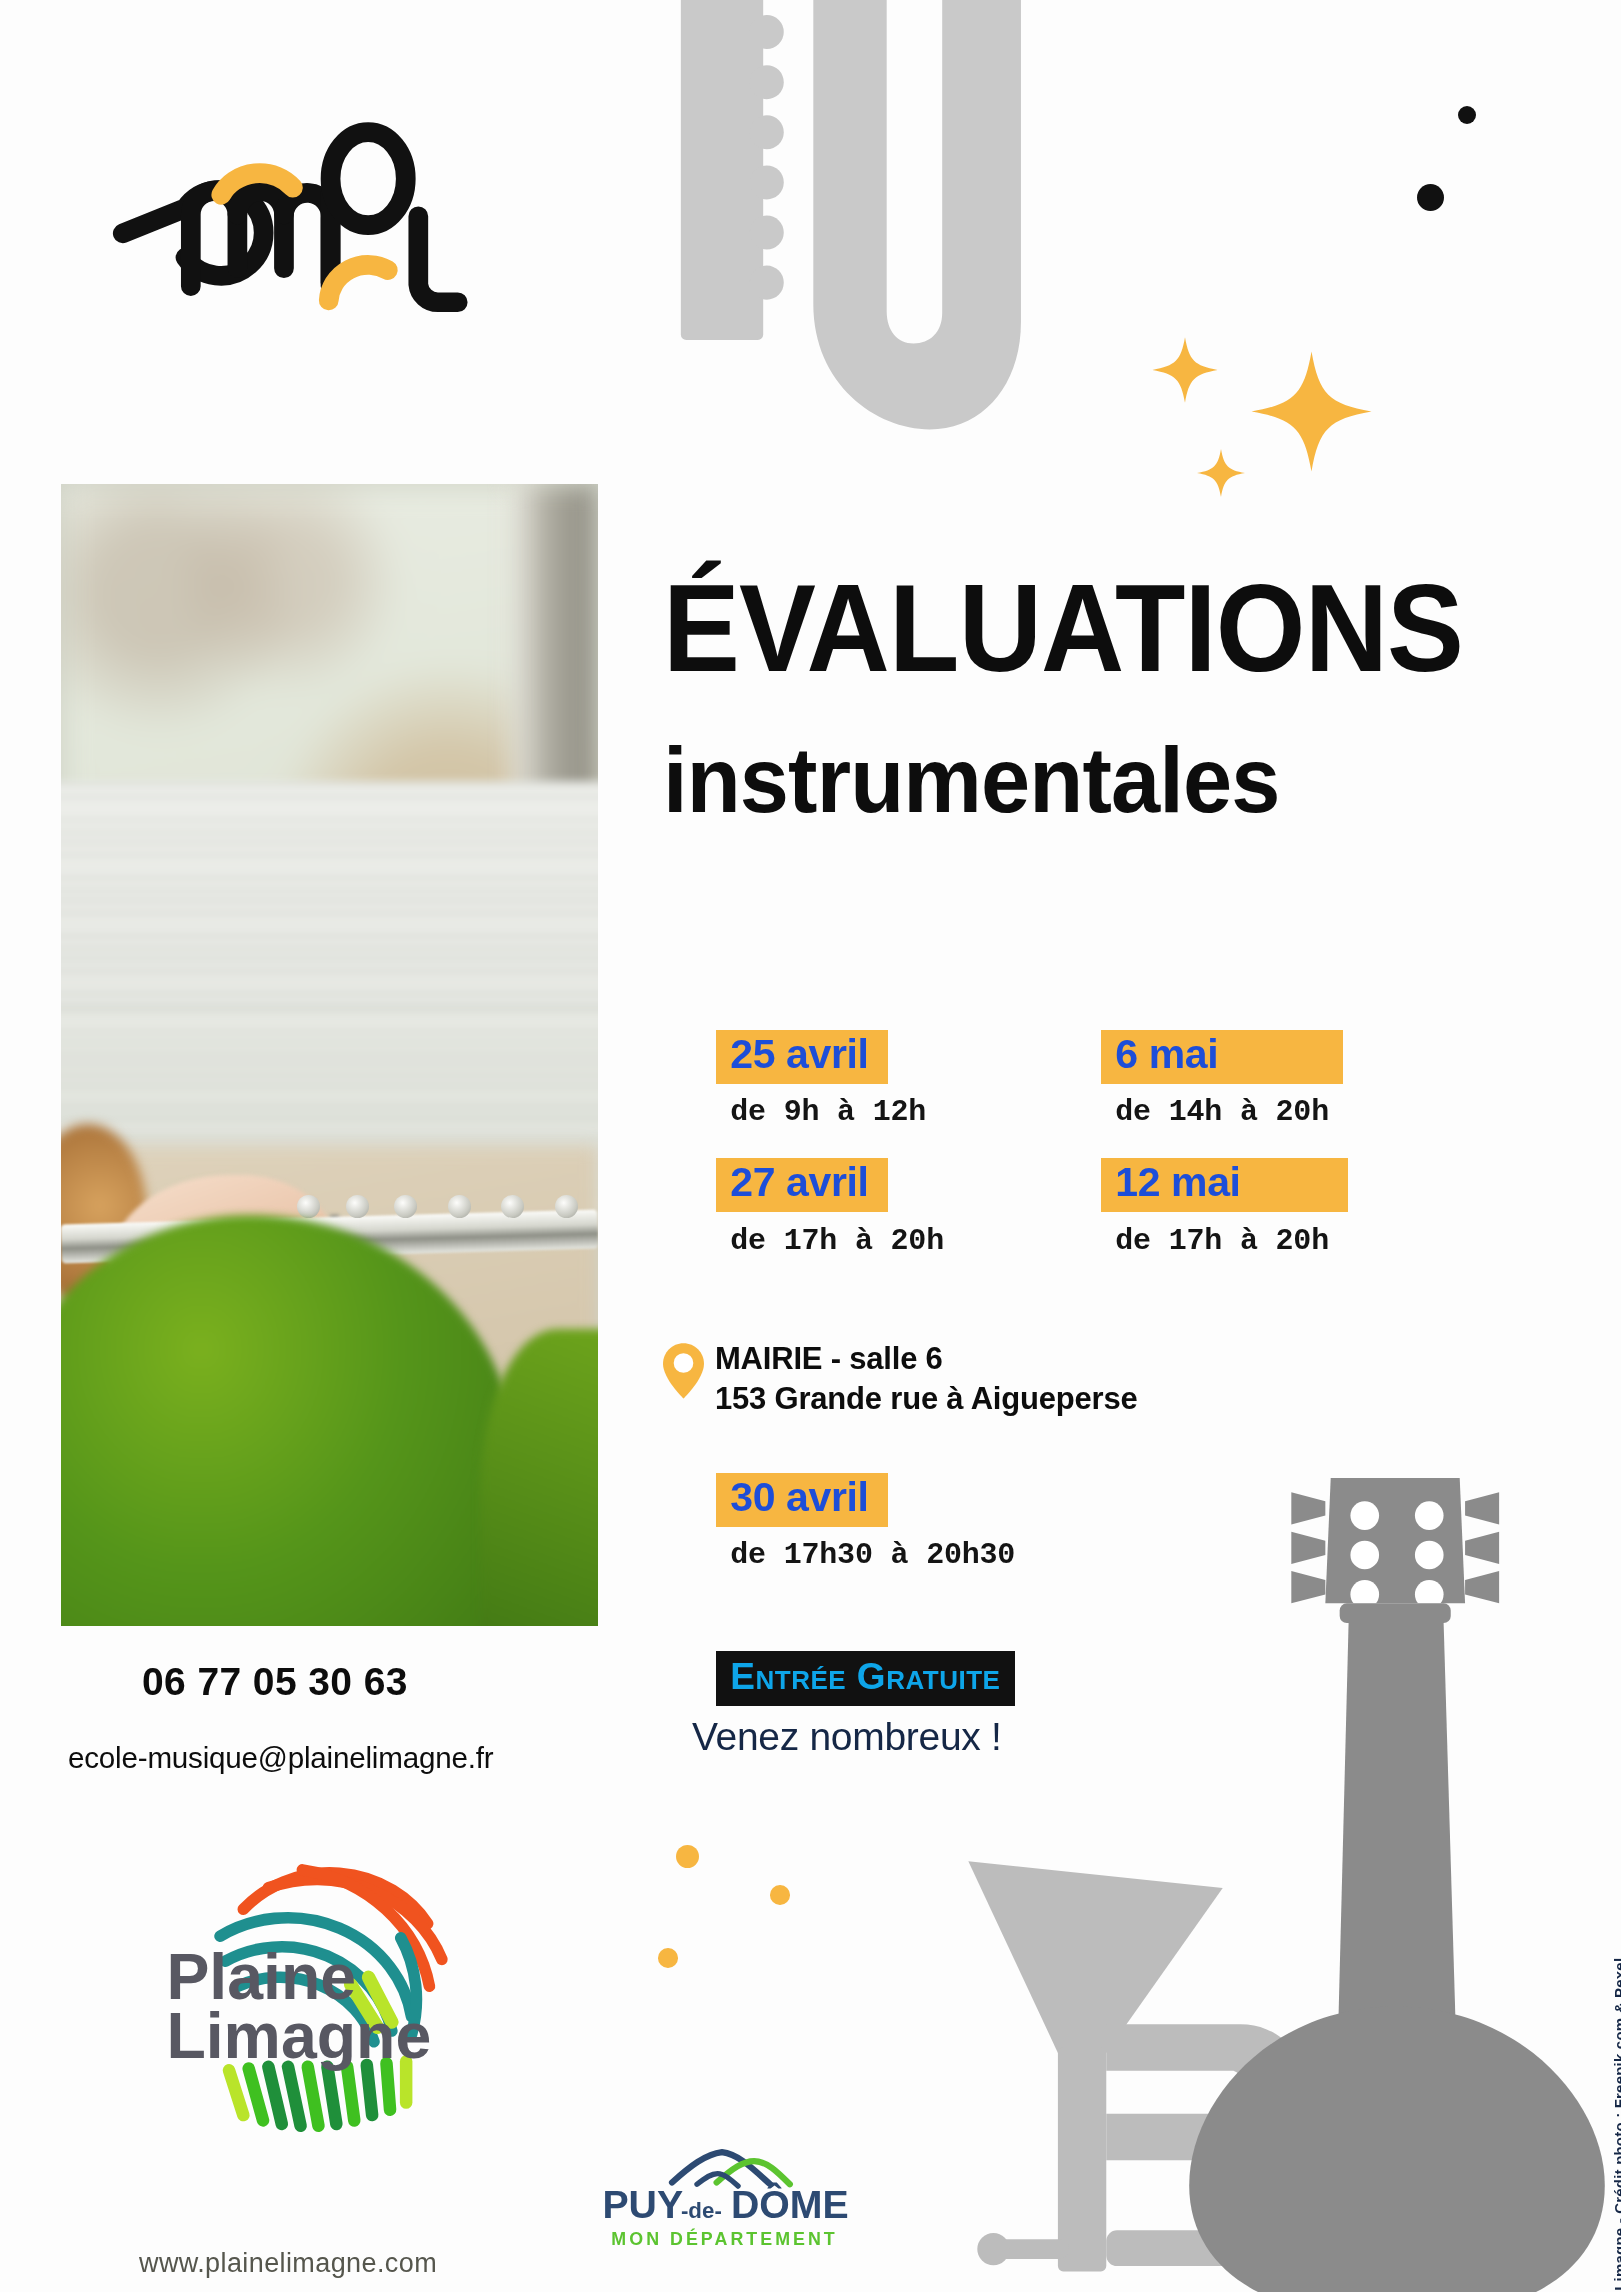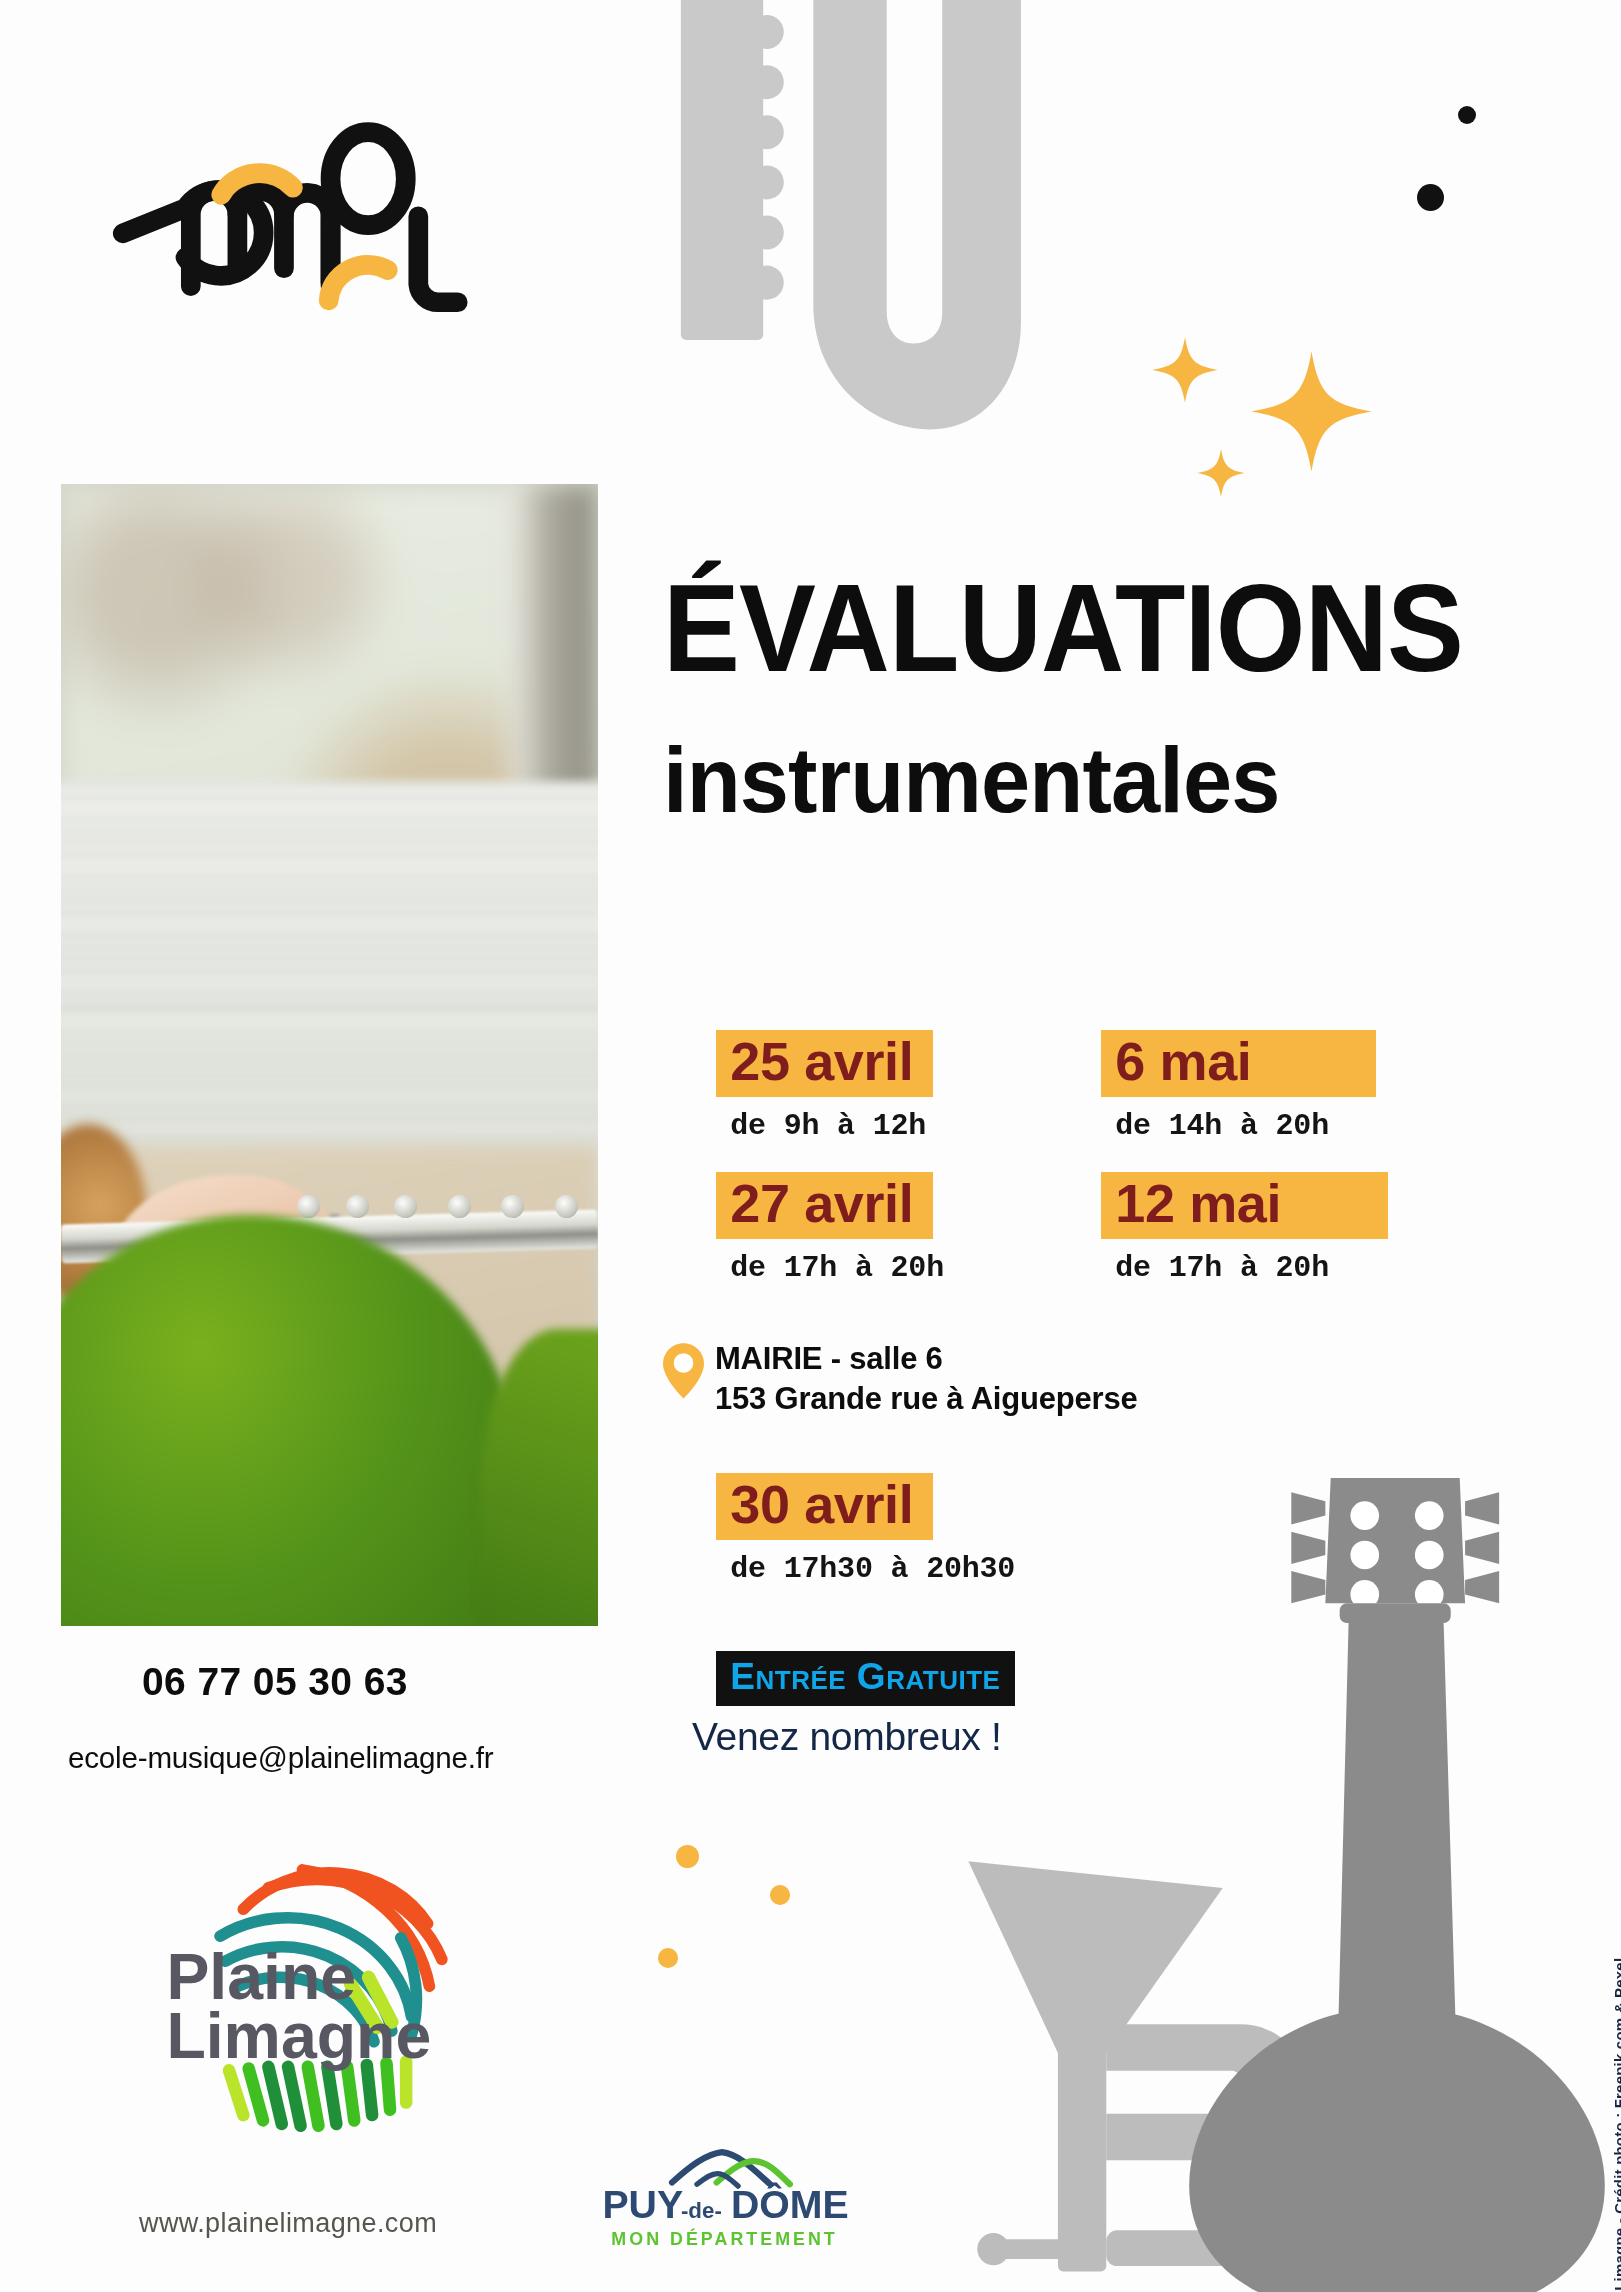--- a/index.html
+++ b/index.html
@@ -128,22 +128,22 @@
   .venue .vlines { margin-left: 52px; }
   .venue .vline {
     font-size: 31px; font-weight: 700; color: #0d0d0d;
     line-height: 1.28; letter-spacing: -0.2px; white-space: nowrap;
   }
 
   .dates { position: absolute; z-index: 6; display: flex; flex-wrap: wrap; }
   .date-col { }
   .date-chip {
     display: inline-block;
-    background: #f7b641; color: #7f1d1d;
-    font-size: 54px; font-weight: 700; letter-spacing: -0.4px;
+    background: #f7b641; color: #1d4ed8;
+    font-size: 41px; font-weight: 700; letter-spacing: -0.4px;
     padding: 2.7px 19.7px 8px 14.3px; line-height: 1.05;
     white-space: nowrap;
   }
   .date-time {
     font-size: 30px; font-weight: 600; color: #141414;
     margin: 11.6px 0 0 14.3px; letter-spacing: -0.2px; white-space: nowrap; font-family: Liberation Mono, monospace;
   }
 
   .free-badge {
     position: absolute; z-index: 6;
@@ -164,21 +164,21 @@
     letter-spacing: 0.4px; white-space: nowrap;
   }
   .email {
     position: absolute; z-index: 6;
     font-size: 29.6px; font-weight: 400; color: #0d0d0d;
     letter-spacing: -0.2px; white-space: nowrap;
   }
   .website {
     position: absolute; z-index: 6;
     font-size: 27px; font-weight: 400; color: #55564d;
-    letter-spacing: 0.4px; white-space: nowrap;
+    letter-spacing: 0.4px; white-space: nowrap; margin-top: 40px;
   }
 
   .credits {
     position: absolute; right: 10.7px; top: 1290px;
     z-index: 7;
     font-size: 15px; color: #152746; font-weight: 600;
     letter-spacing: 0.2px; white-space: nowrap;
     transform-origin: right top;
     transform: rotate(-90deg) translate(-100%, 0);
   }

